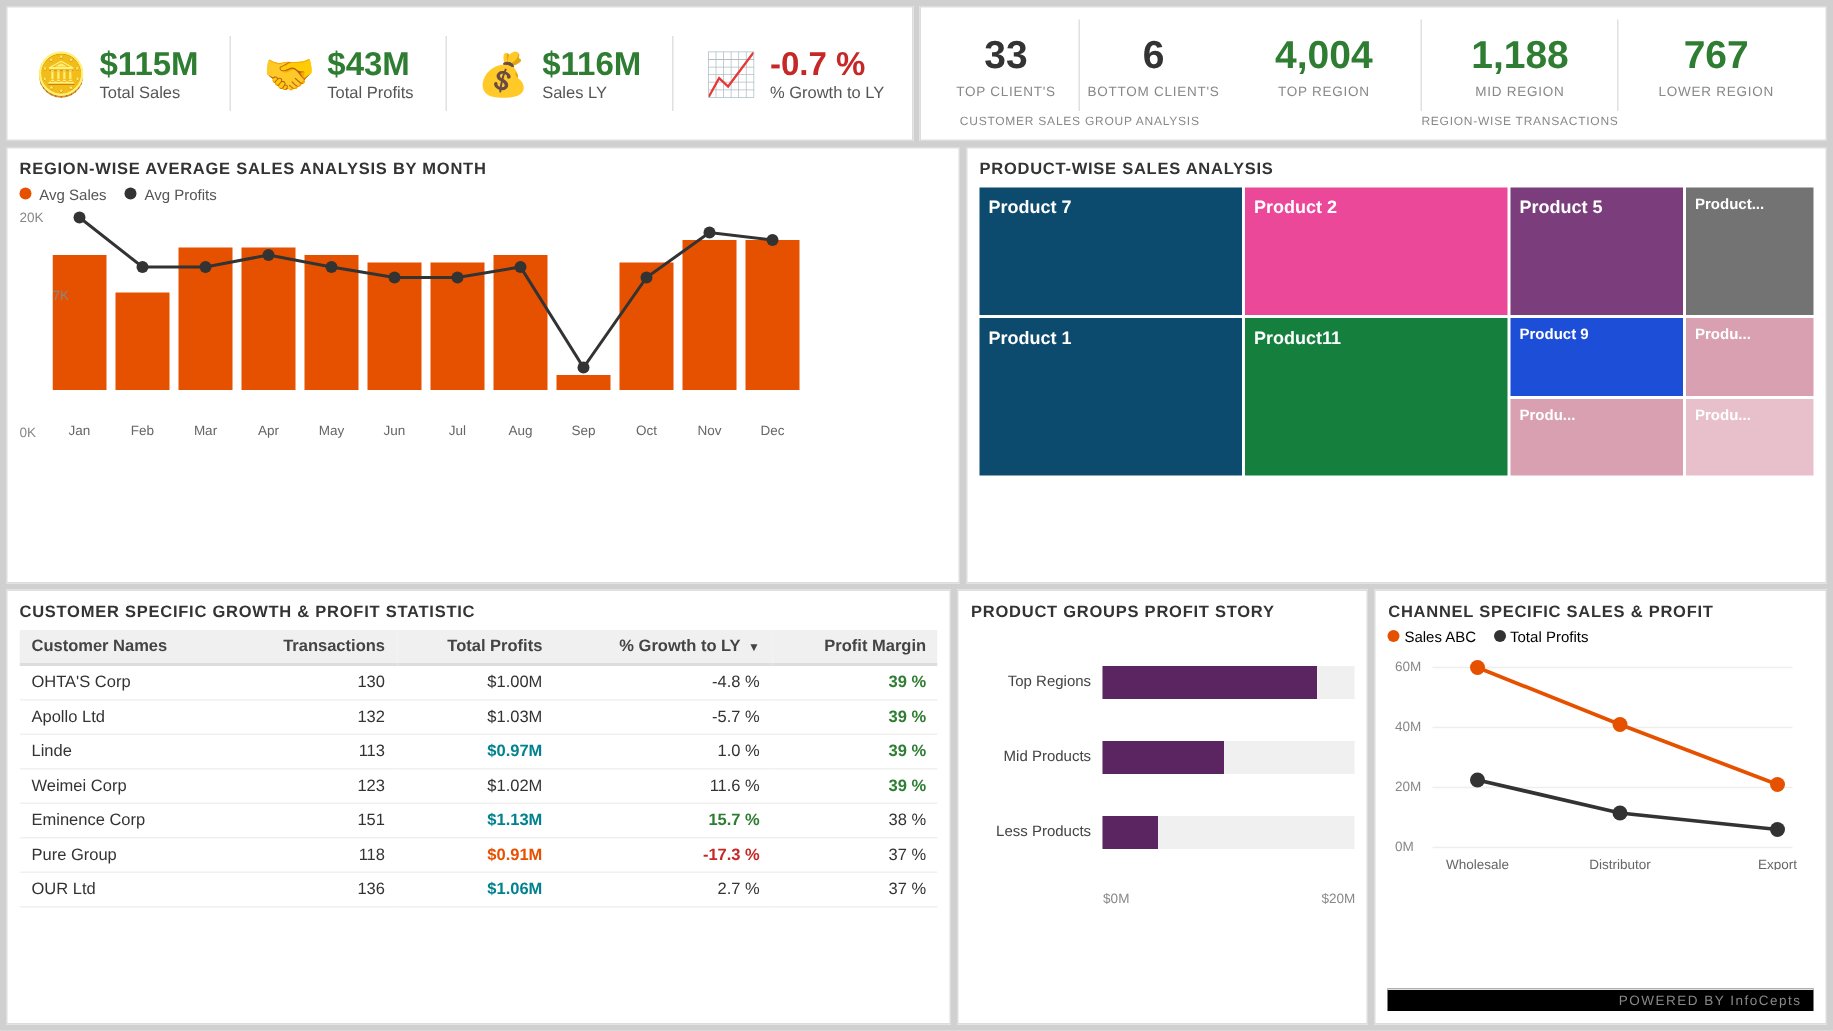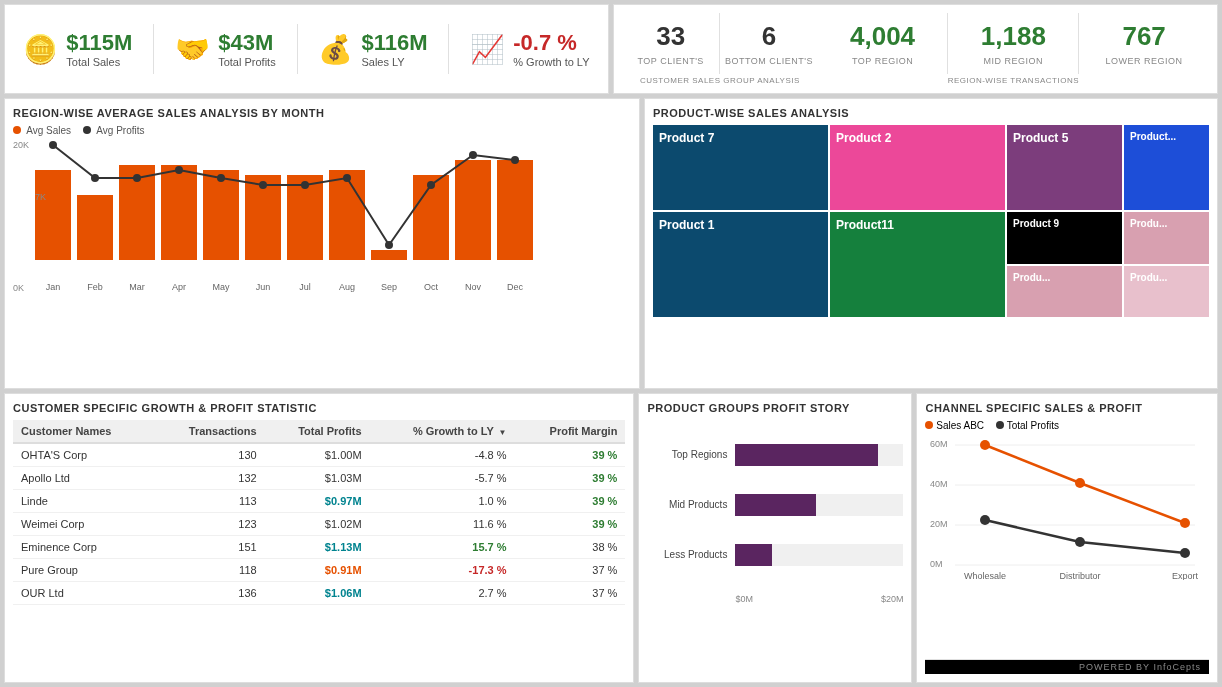--- a/index.html
+++ b/index.html
@@ -168,22 +168,22 @@
       color: #fff;
       font-size: 12px;
       font-weight: 600;
       position: relative;
       overflow: hidden;
     }
     .treemap-cell.dark1 { background: #0c4a6e; }
     .treemap-cell.dark2 { background: #ec4899; }
     .treemap-cell.dark3 { background: #15803d; }
     .treemap-cell.med1 { background: #7c3d7c; }
-    .treemap-cell.med2 { background: #000000; }
-    .treemap-cell.light1 { background: #1d4ed8; }
+    .treemap-cell.med2 { background: #1d4ed8; }
+    .treemap-cell.light1 { background: #737373; }
     .treemap-cell.light2 { background: #d8a0b0; }
     .treemap-cell.light3 { background: #e8c0cc; }
     
     .bottom-row {
       display: grid;
       grid-template-columns: 1.15fr 0.5fr 0.55fr;
       gap: 4px;
     }
     
     .data-table {

